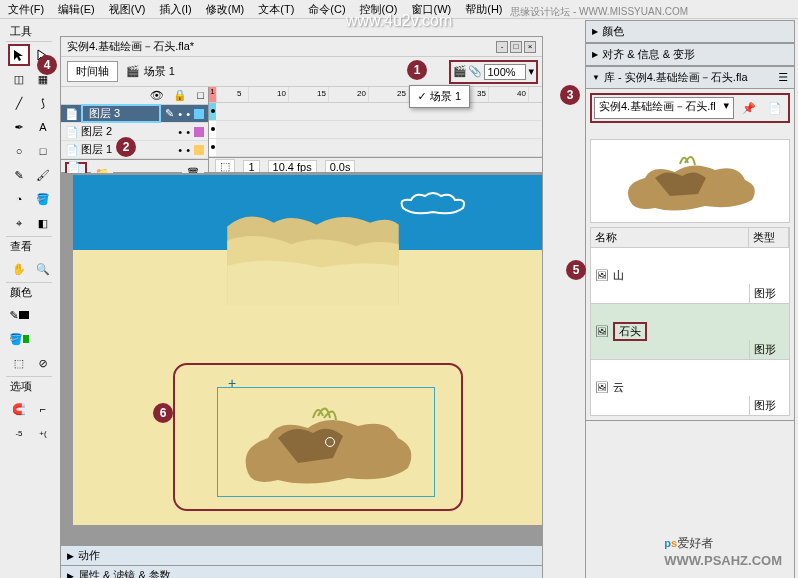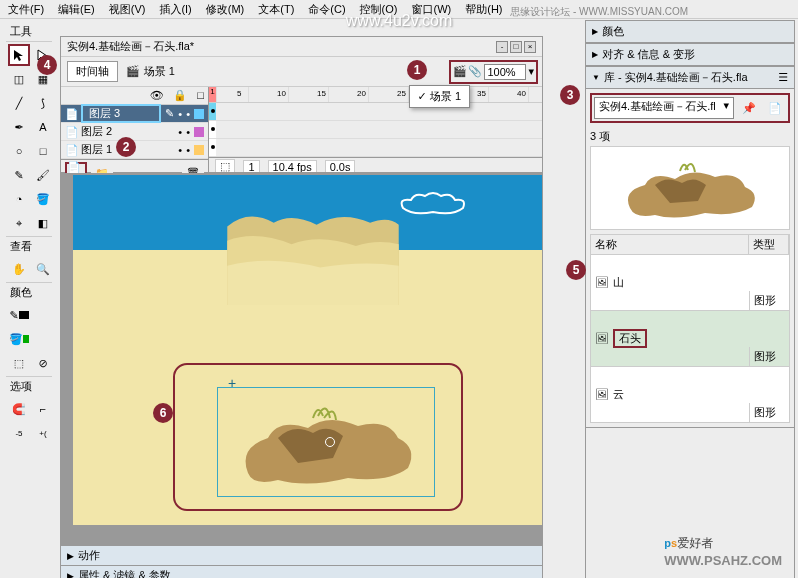--- a/index.html
+++ b/index.html
@@ -56,21 +56,21 @@
 .rock-cross { position: absolute; left: 155px; top: 200px; color: #1a6a8a; font-size: 14px; }
 .rock-center { position: absolute; left: 252px; top: 262px; width: 10px; height: 10px; border: 1px solid #fff; border-radius: 50%; }
 .bottom-panels { background: #dce6ee; }
 .bottom-panel { display: flex; align-items: center; padding: 2px 6px; border-top: 1px solid #999; }
 .bottom-panel .tri { font-size: 9px; margin-right: 4px; }
 .callout { position: absolute; width: 20px; height: 20px; background: #862533; color: #fff; border-radius: 50%; display: flex; align-items: center; justify-content: center; font-weight: bold; font-size: 12px; z-index: 30; }
 .right-col { position: absolute; left: 585px; top: 20px; width: 210px; }
 .panel-title { display: flex; align-items: center; padding: 3px 6px; background: #e0e6ea; border: 1px solid #999; gap: 4px; }
 .panel-title .tri { font-size: 8px; }
 .panel-body { background: #ededed; border: 1px solid #999; border-top: none; padding: 4px; }
-.lib-select { display: flex; gap: 4px; margin-bottom: 4px; border: 2px solid #862533; padding: 2px; }
+.lib-select { display: flex; gap: 4px; margin-bottom: 16px; border: 2px solid #862533; padding: 2px; }
 .lib-dropdown { flex: 1; border: 1px solid #888; background: #fff; padding: 1px 4px; display: flex; justify-content: space-between; }
 .lib-preview { height: 84px; background: #fff; border: 1px solid #ccc; display: flex; align-items: center; justify-content: center; margin-bottom: 4px; }
 .lib-count { font-size: 11px; padding: 2px 0; }
 .lib-header { display: flex; background: #ededed; border: 1px solid #ccc; }
 .lib-header span { flex: 1; padding: 2px 4px; border-right: 1px solid #ccc; }
 .lib-row { display: flex; background: #fff; border: 1px solid #ccc; border-top: none; }
 .lib-row.selected { background: #d8e8d8; }
 .lib-row .name { flex: 1; padding: 2px 4px; display: flex; align-items: center; gap: 4px; }
 .lib-row .type { width: 40px; padding: 2px 4px; border-left: 1px solid #ccc; margin-top: 36px; }
 .lib-row.selected .name-text { border: 2px solid #862533; padding: 0 4px; }
@@ -291,21 +291,20 @@
     </div>
   <div class="panel-body">
     <div class="lib-select">
       <div class="lib-dropdown">
           <span>实例4.基础绘画－石头.fl</span>
           <span>▾</span>
         </div>
       <span class="tool-btn">📌</span>
       <span class="tool-btn">📄</span>
     </div>
-    <div class="lib-count">3 项</div>
     <div class="lib-preview">
       <svg viewBox="0 0 160 70" width="160" height="70">
         <path d="M20 55 Q12 38 35 32 Q42 18 65 26 Q82 14 105 24 Q128 18 135 34 Q150 40 142 54 Q125 64 95 60 Q65 68 45 62 Q25 66 20 55 Z" fill="#b89458"></path>
         <path d="M45 32 Q56 22 72 30 Q84 22 96 32 L88 48 L60 50 Z" fill="#8a6a3a"></path>
         <path d="M70 18 Q74 6 78 17 M75 17 Q82 4 85 19" stroke="#9aaa40" stroke-width="2" fill="none"></path>
       </svg>
     </div>
     <div class="lib-header">
       <span>名称</span>
       <span style="flex:0 0 40px">类型</span>

